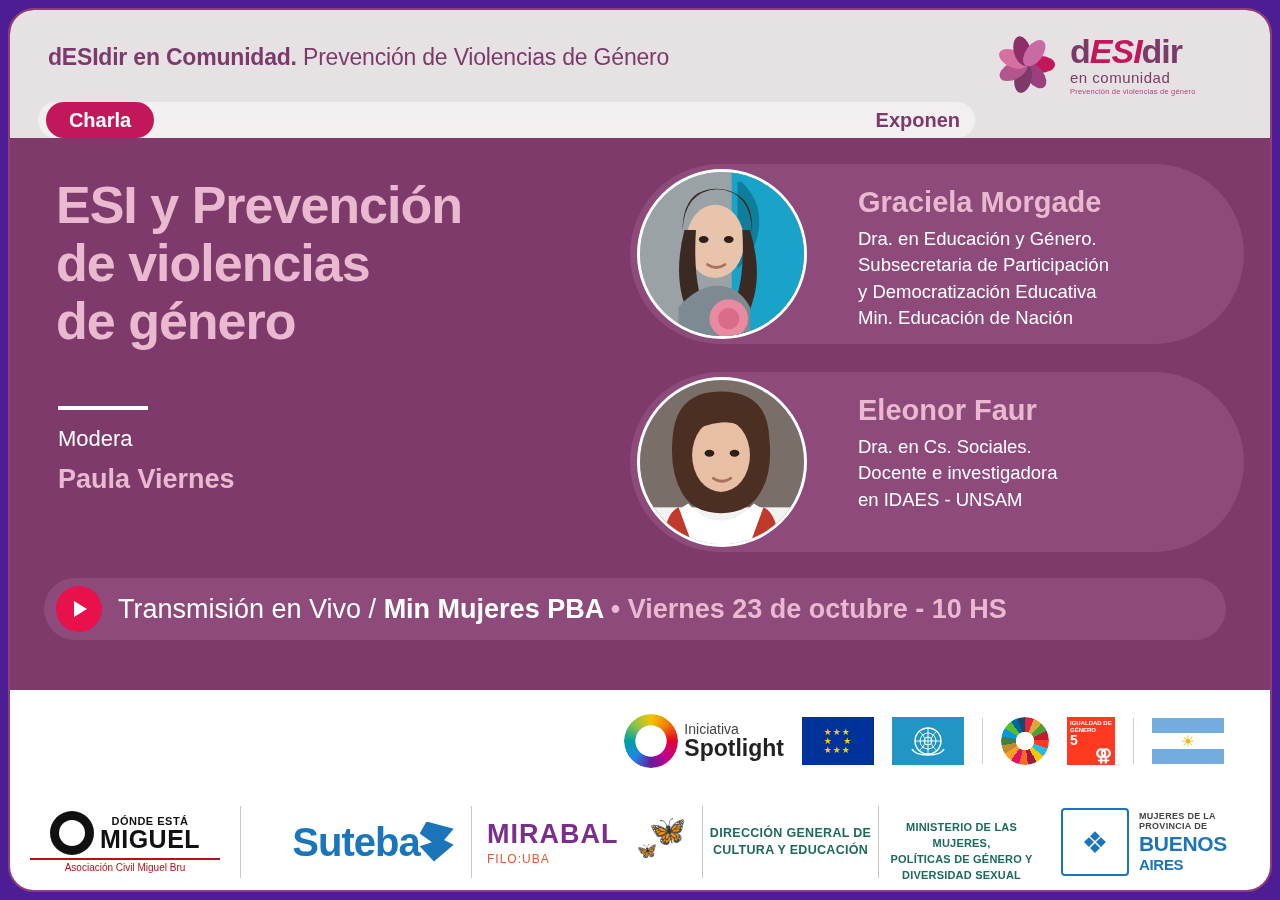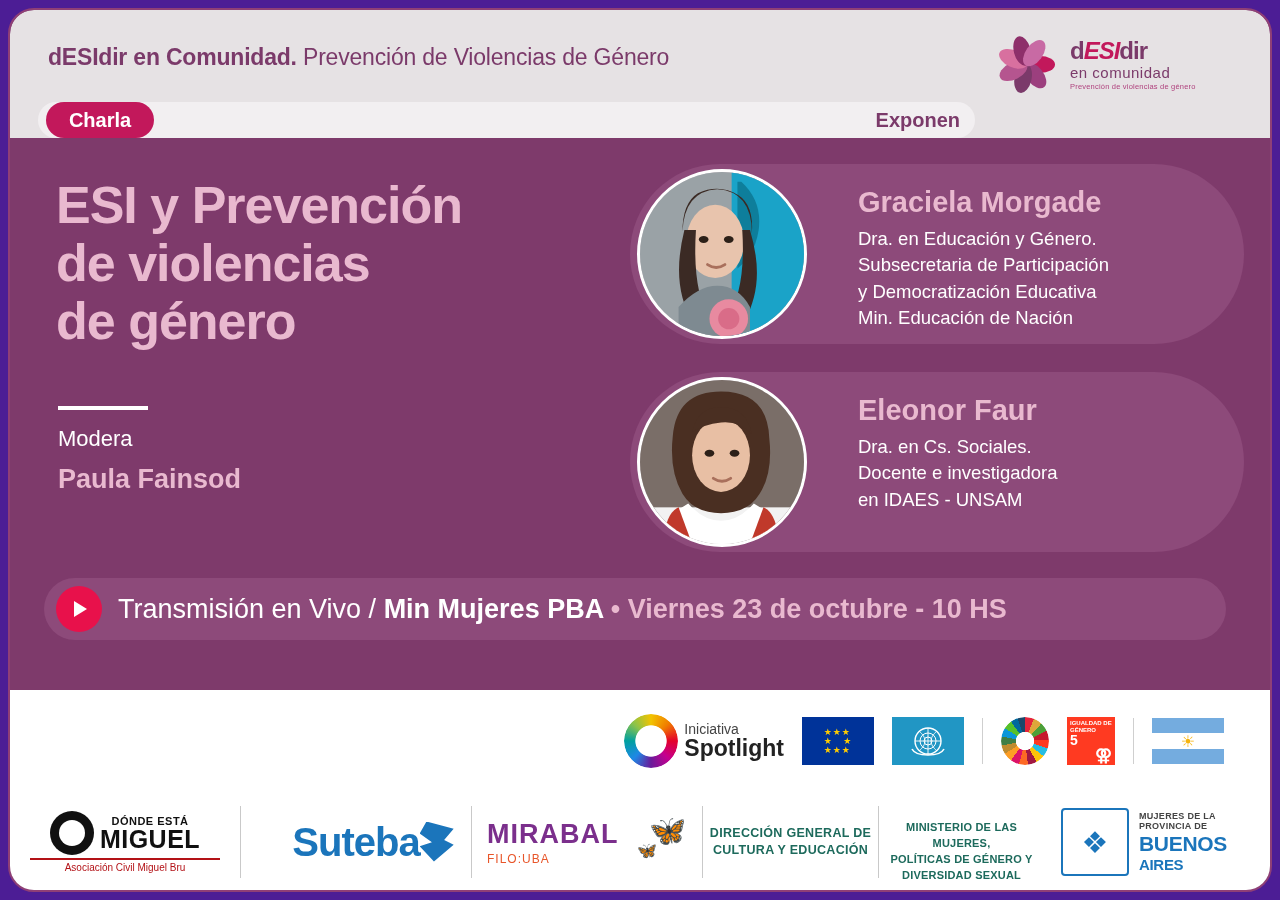--- a/index.html
+++ b/index.html
@@ -82,21 +82,21 @@
   }
   .brand-flower { width: 72px; height: 72px; position: relative; }
   .petal {
     position: absolute;
     width: 30px; height: 17px;
     border-radius: 50%;
     left: 21px; top: 27px;
     transform-origin: 50% 50%;
   }
   .brand-text { margin-left: 8px; line-height: 1; }
-  .brand-main { font-size: 24px; font-weight: bold; color: #7b3a6a; letter-spacing: -1px;}
+  .brand-main { font-size: 34px; font-weight: bold; color: #7b3a6a; letter-spacing: -1px;}
   .brand-main .esi { color: #c2185b; font-style: italic; }
   .brand-sub { font-size: 15px; color: #7b3a6a; letter-spacing: 0.5px; margin-top: 2px;}
   .brand-tiny { font-size: 7.5px; color: #b0447f; margin-top: 3px; letter-spacing: 0.2px;}
 
   
   .body {
     position: relative;
     height: 552px;
     background: #7e3a6b;
   }
@@ -349,21 +349,21 @@
 
     <div class="body">
       <div class="main-title">
         <div>ESI y Prevención</div>
         <div>de violencias</div>
         <div>de género</div>
       </div>
 
       <div class="rule"></div>
       <div class="modera-label">Modera</div>
-      <div class="modera-name">Paula Fainsod</div>
+      <div class="modera-name">Paula Viernes</div>
 
       <div class="speaker-card s1">
         <div class="avatar">
           <svg viewBox="0 0 170 170" preserveAspectRatio="xMidYMid slice">
             <rect x="0" y="0" width="170" height="170" fill="#9aa2a6"></rect>
             <rect x="95" y="0" width="75" height="170" fill="#1aa3c8"></rect>
             <path d="M105 10 q22 20 18 50 q-4 26 -22 40 l0 -90z" fill="#0e7e9b"></path>
             <ellipse cx="78" cy="72" rx="30" ry="38" fill="#e8c4ad"></ellipse>
             <path d="M44 62 q2 -42 36 -44 q36 2 36 46 q2 -30 -14 -40 q-20 -12 -42 -2 q-16 10 -16 40z" fill="#3b2a24"></path>
             <path d="M46 60 q-10 40 -2 70 q6 22 14 28 l14 -6 q-18 -30 -14 -92z" fill="#3b2a24"></path>

